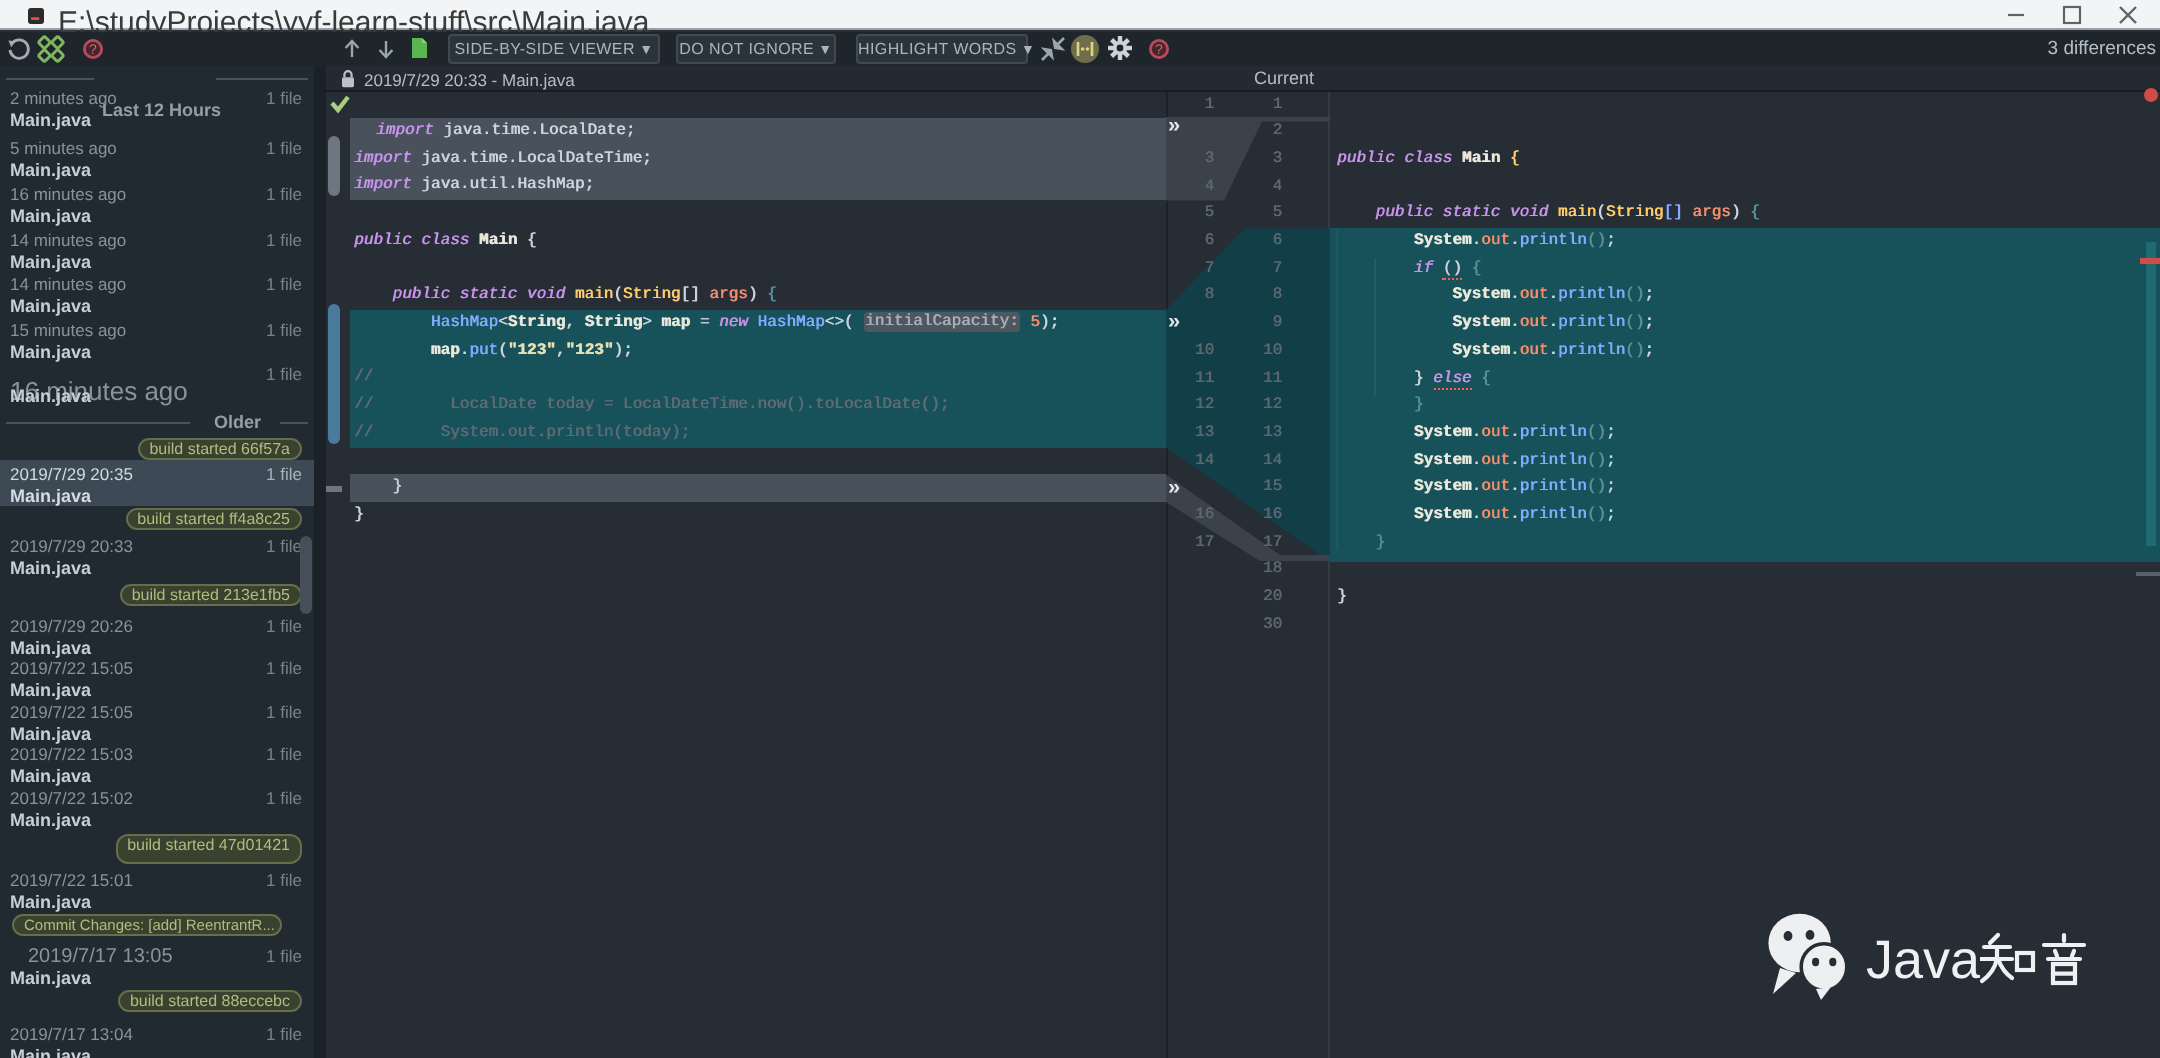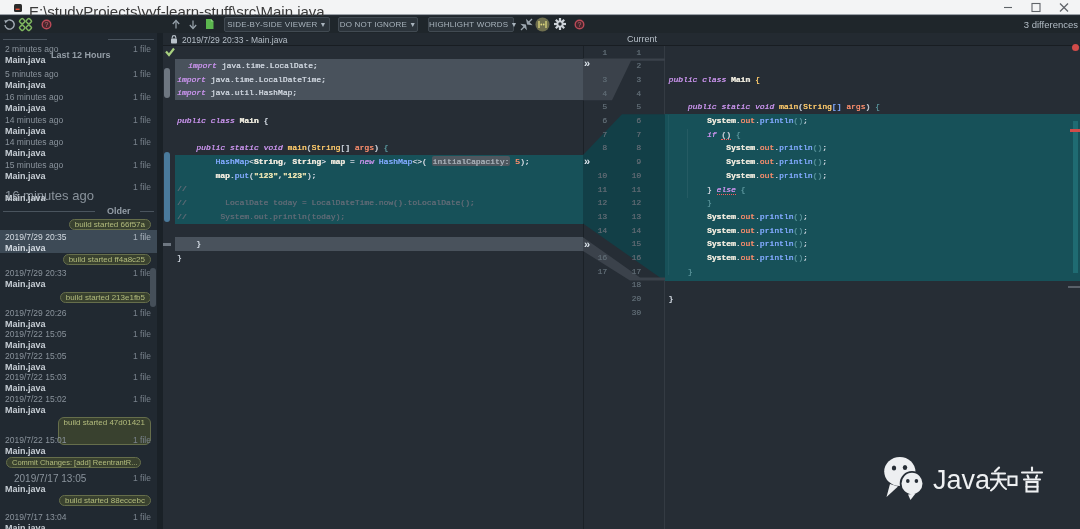--- a/index.html
+++ b/index.html
@@ -145,21 +145,21 @@
 <div class="a" style="left:5px;top:340.0px;font-size:9px;font-weight:bold;color:#c7ced5">Main.java</div>
 <div class="a" style="left:5px;top:351.0px;font-size:8.5px;color:#8a939c">2019/7/22 15:05</div>
 <div class="a" style="left:0;top:351.0px;width:151px;text-align:right;font-size:8.5px;color:#79828c">1 file</div>
 <div class="a" style="left:5px;top:362.0px;font-size:9px;font-weight:bold;color:#c7ced5">Main.java</div>
 <div class="a" style="left:5px;top:372.0px;font-size:8.5px;color:#8a939c">2019/7/22 15:03</div>
 <div class="a" style="left:0;top:372.0px;width:151px;text-align:right;font-size:8.5px;color:#79828c">1 file</div>
 <div class="a" style="left:5px;top:383.0px;font-size:9px;font-weight:bold;color:#c7ced5">Main.java</div>
 <div class="a" style="left:5px;top:394.0px;font-size:8.5px;color:#8a939c">2019/7/22 15:02</div>
 <div class="a" style="left:0;top:394.0px;width:151px;text-align:right;font-size:8.5px;color:#79828c">1 file</div>
 <div class="a" style="left:5px;top:405.0px;font-size:9px;font-weight:bold;color:#c7ced5">Main.java</div>
-<div style="position:absolute;top:417.0px;height:28px;background:#39412f;border:1px solid #666e4b;border-radius:6px;color:#b3bc7d;font-size:8px;line-height:10px;padding:0 5px;white-space:nowrap;right:929px;">build started 47d01421</div>
+<div style="position:absolute;top:417.0px;height:15px;background:#39412f;border:1px solid #666e4b;border-radius:6px;color:#b3bc7d;font-size:8px;line-height:10px;padding:0 5px;white-space:nowrap;right:929px;">build started 47d01421</div>
 <div class="a" style="left:5px;top:435.0px;font-size:8.5px;color:#8a939c">2019/7/22 15:01</div>
 <div class="a" style="left:0;top:435.0px;width:151px;text-align:right;font-size:8.5px;color:#79828c">1 file</div>
 <div class="a" style="left:5px;top:446.0px;font-size:9px;font-weight:bold;color:#c7ced5">Main.java</div>
 <div style="position:absolute;top:457.0px;height:11px;background:#39412f;border:1px solid #666e4b;border-radius:6px;color:#b3bc7d;font-size:8px;line-height:10px;padding:0 5px;white-space:nowrap;left:6px;width:135px;overflow:hidden;font-size:7.5px;">Commit Changes: [add] ReentrantR...</div>
 <div class="a" style="left:14px;top:473.0px;font-size:10px;color:#8a939c">2019/7/17 13:05</div>
 <div class="a" style="left:0;top:473.0px;width:151px;text-align:right;font-size:8.5px;color:#79828c">1 file</div>
 <div class="a" style="left:5px;top:484.0px;font-size:9px;font-weight:bold;color:#c7ced5">Main.java</div>
 <div style="position:absolute;top:495.0px;height:11px;background:#39412f;border:1px solid #666e4b;border-radius:6px;color:#b3bc7d;font-size:8px;line-height:10px;padding:0 5px;white-space:nowrap;right:929px;">build started 88eccebc</div>
 <div class="a" style="left:5px;top:512.0px;font-size:8.5px;color:#8a939c">2019/7/17 13:04</div>
 <div class="a" style="left:0;top:512.0px;width:151px;text-align:right;font-size:8.5px;color:#79828c">1 file</div>

